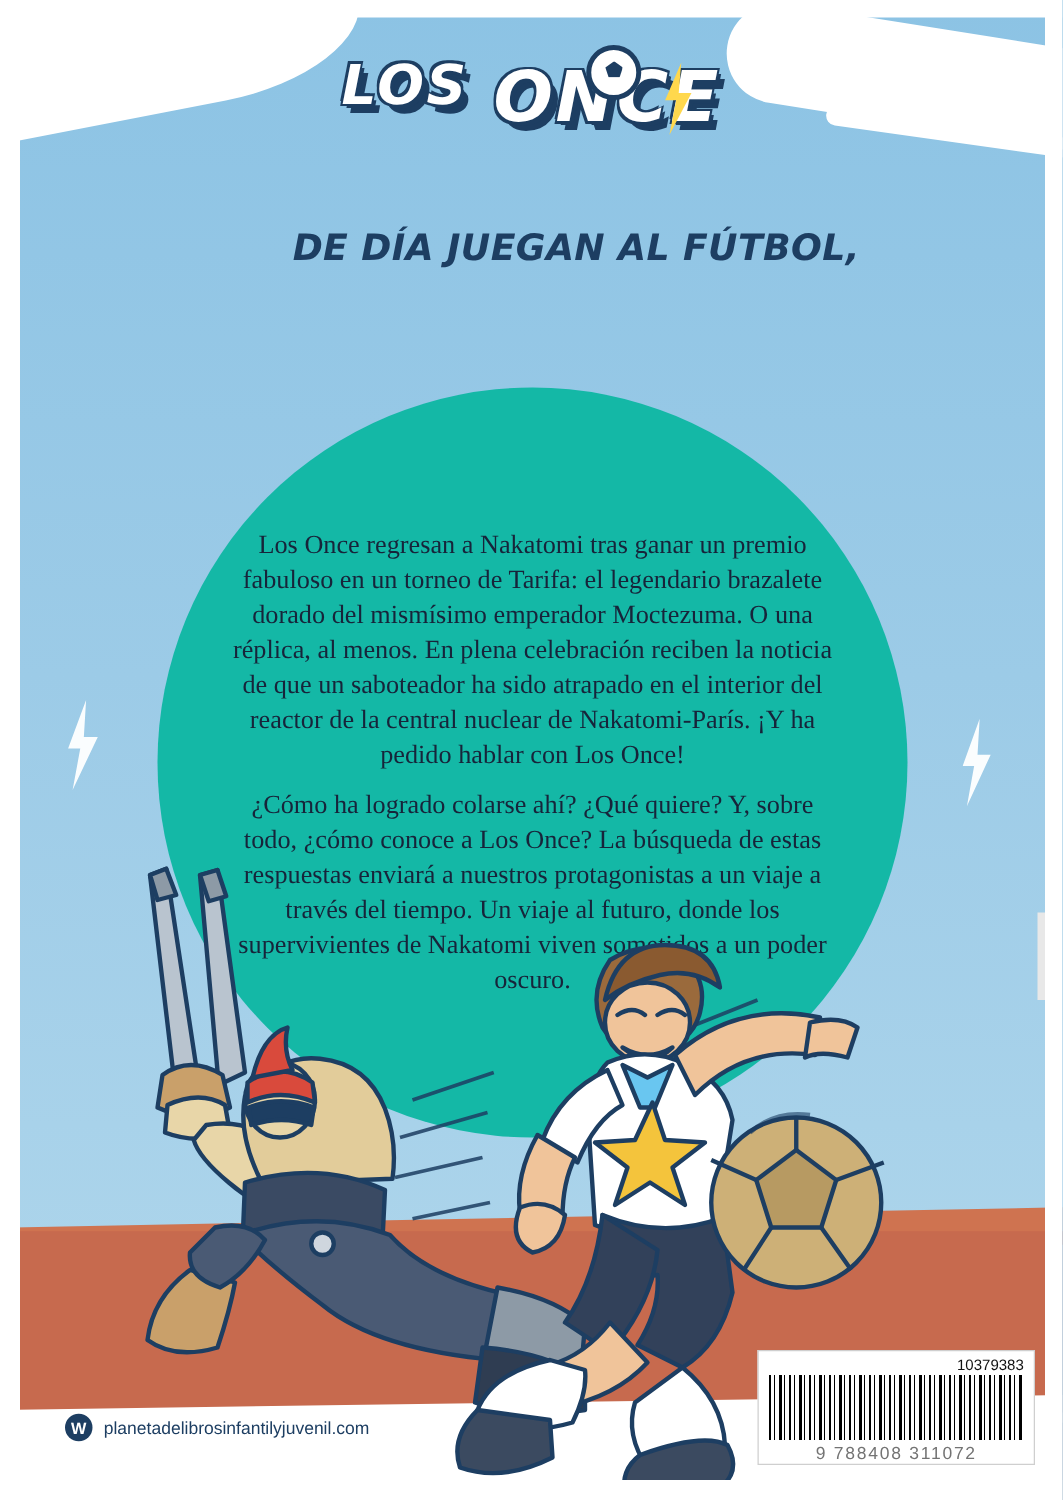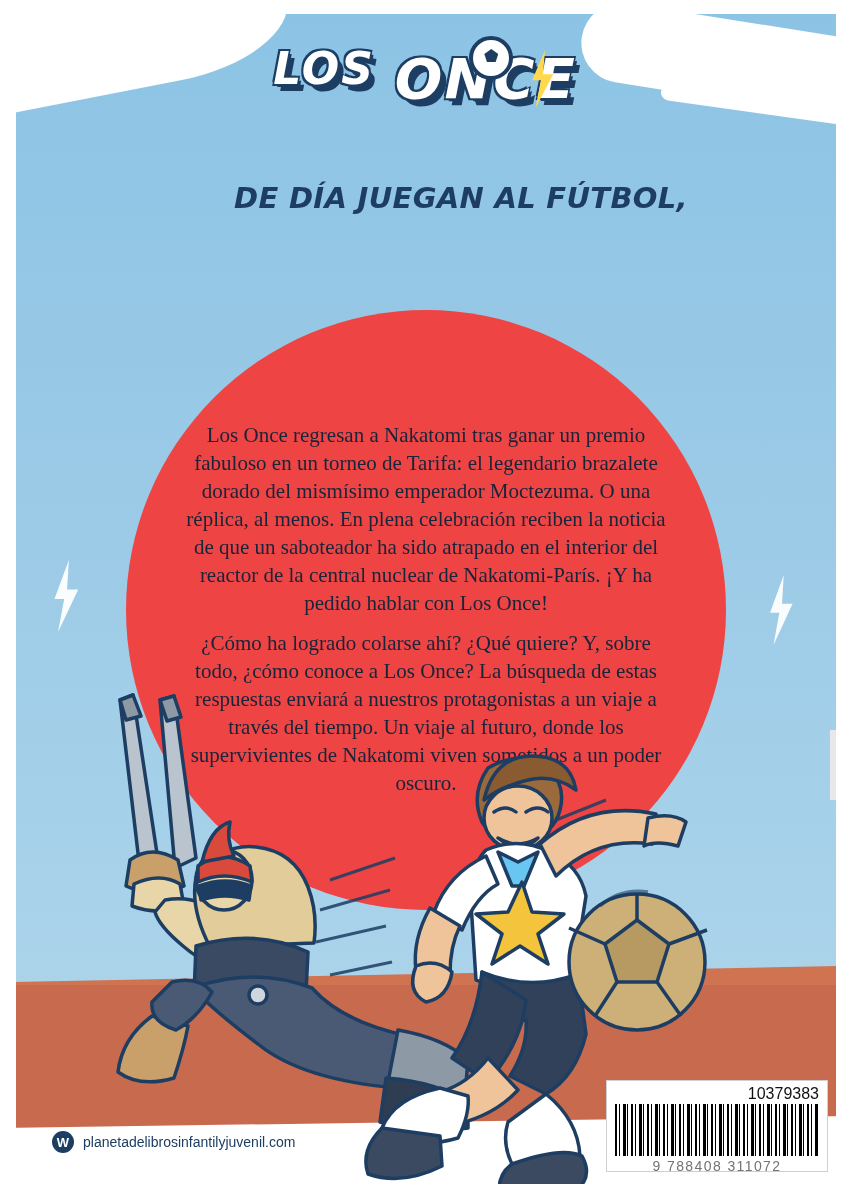--- a/index.html
+++ b/index.html
@@ -174,21 +174,21 @@
     letter-spacing: 0.3px;
     padding-left: 36px;
   }
 
   
   .blurb {
     position: absolute;
     left: 126px; top: 310px;
     width: 600px; height: 600px;
     border-radius: 50%;
-    background: #ef4444;
+    background: #14b8a6;
     box-sizing: border-box;
     padding: 34px 58px;
     display: flex;
     flex-direction: column;
     justify-content: center;
   }
   .blurb p {
     margin: 0;
     color: #17243a;
     font-family: "Liberation Serif", serif;
@@ -217,21 +217,21 @@
     right: 22px; bottom: 28px;
     width: 222px; height: 92px;
     background: #ffffff;
     border: 1px solid #cfcfcf;
     box-sizing: border-box;
     padding: 4px 8px 2px 8px;
   }
   .barcode-num-top {
     text-align: right;
     font-family: "Liberation Sans", sans-serif;
-    font-size: 16px;
+    font-size: 12px;
     color: #111;
     margin-bottom: 1px;
   }
   .barcode-bars {
     height: 52px;
     width: 100%;
     background-image: repeating-linear-gradient(90deg,
       #000 0px, #000 2px, #fff 2px, #fff 4px,
       #000 4px, #000 5px, #fff 5px, #fff 8px,
       #000 8px, #000 11px, #fff 11px, #fff 12px,

